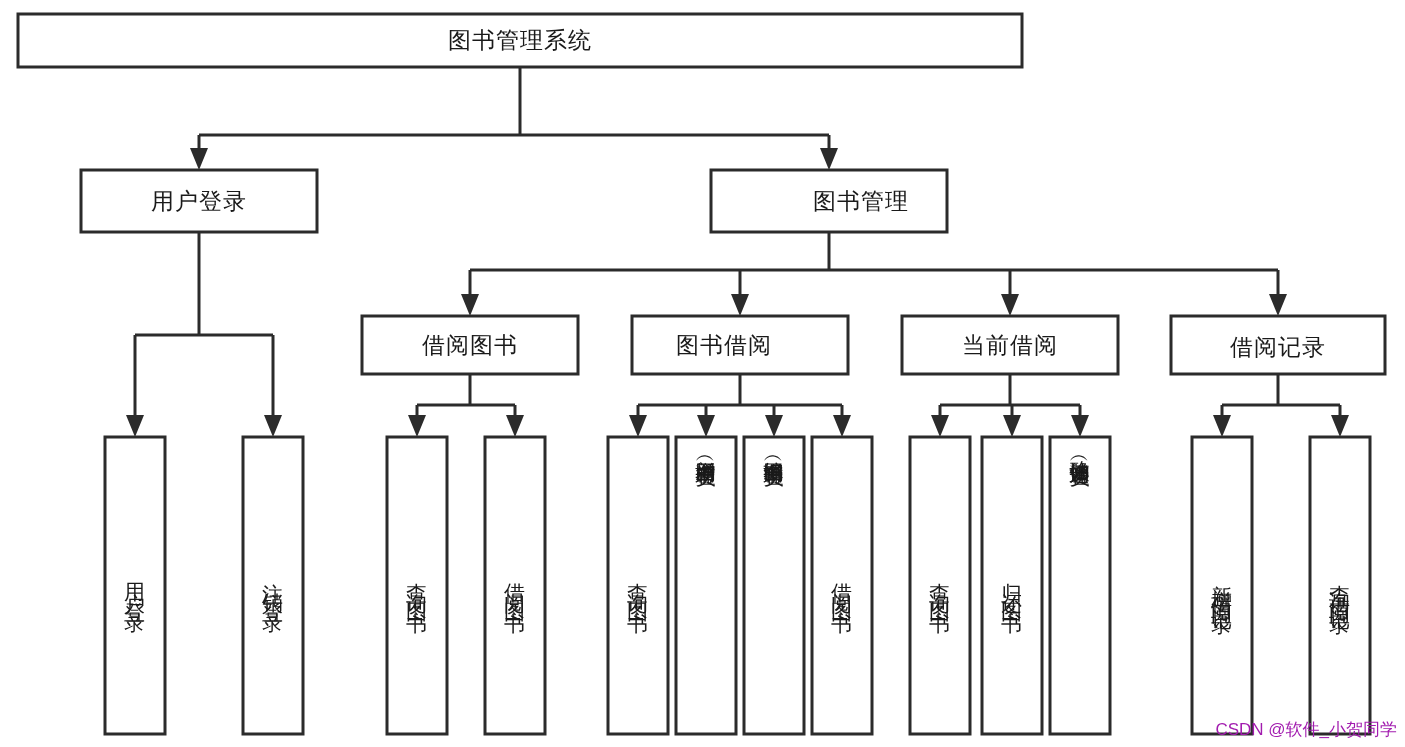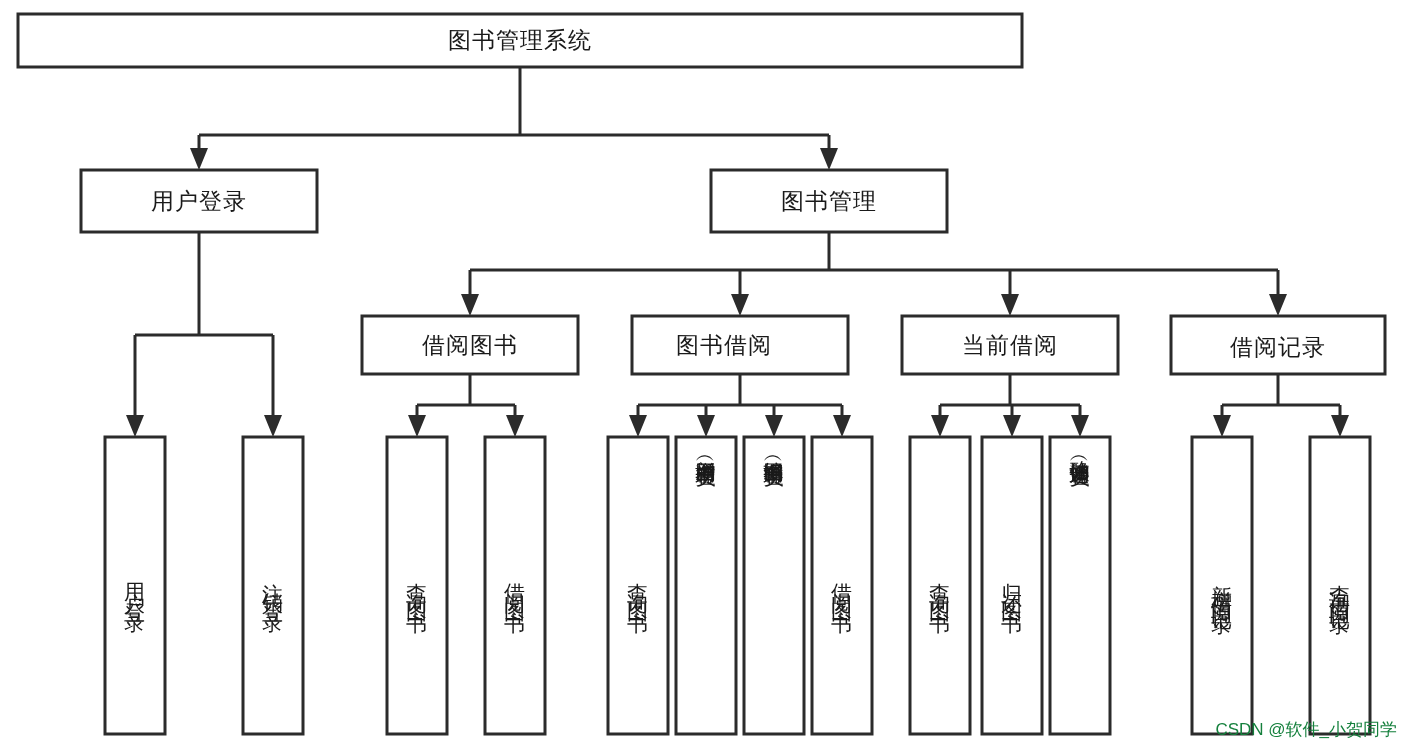--- a/index.html
+++ b/index.html
@@ -71,21 +71,21 @@
     color: #1a1a1a;
     letter-spacing: 1px;
     white-space: nowrap;
   }
   .watermark {
     position: absolute;
     right: 8px;
     bottom: 6px;
     font-family: "Liberation Sans", "DejaVu Sans", sans-serif;
     font-size: 17px;
-    color: #15803d;
+    color: #a21caf;
     white-space: nowrap;
     pointer-events: none;
   }
 </style>
 </head>
 <body>
 
 <div id="diagram-root">
   <svg class="diagram-canvas" viewBox="0 0 1405 747" xmlns="http://www.w3.org/2000/svg">
     <g id="connectors-layer">
@@ -179,21 +179,21 @@
         <rect x="1310" y="437" width="60" height="297" class="node-box"></rect>
       </g>
   </svg>
   <div id="labels-layer">
       <div class="hlabel-wrap" style="left: 18px; top: 14px; width: 1004px; height: 53px;">
         <span>图书管理系统</span>
       </div>
       <div class="hlabel-wrap" style="left: 81px; top: 170px; width: 236px; height: 62px;">
         <span>用户登录</span>
       </div>
-      <div class="hlabel-wrap" style="left: 711px; top: 170px; width: 236px; height: 62px;">
+      <div class="hlabel-wrap" style="left: 711px; top: 170px; width: 236px; height: 62px; padding-left: 32px;">
         <span>图书管理</span>
       </div>
       <div class="hlabel-wrap" style="left: 362px; top: 316px; width: 216px; height: 58px;">
         <span>借阅图书</span>
       </div>
       <div class="hlabel-wrap" style="left: 632px; top: 316px; width: 184px; height: 58px;">
         <span>图书借阅</span>
       </div>
       <div class="hlabel-wrap" style="left: 902px; top: 316px; width: 216px; height: 58px;">
         <span>当前借阅</span>

